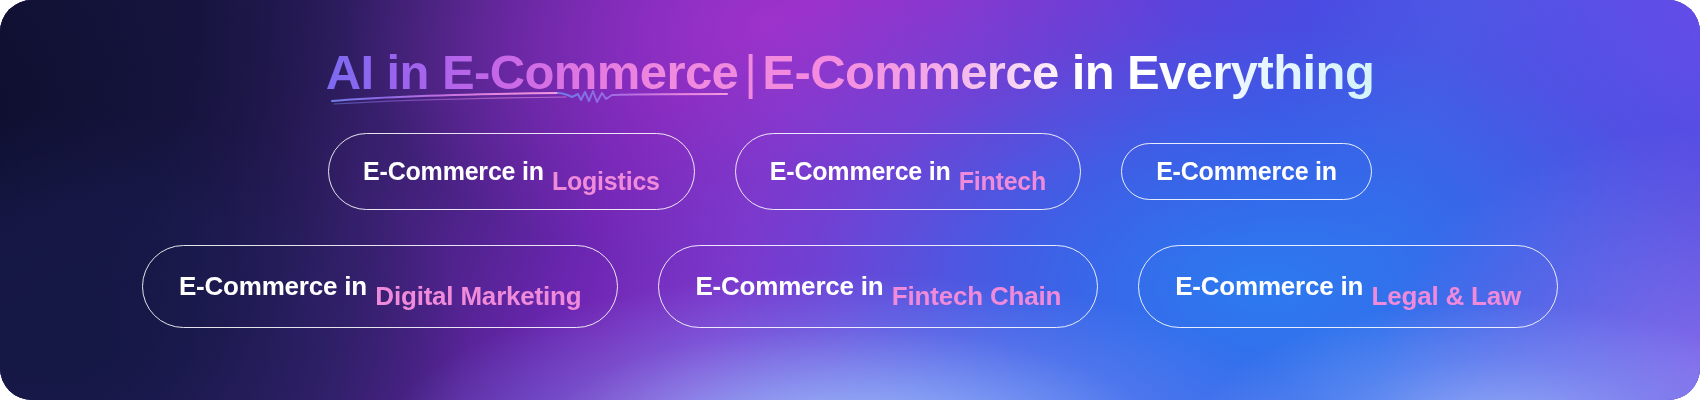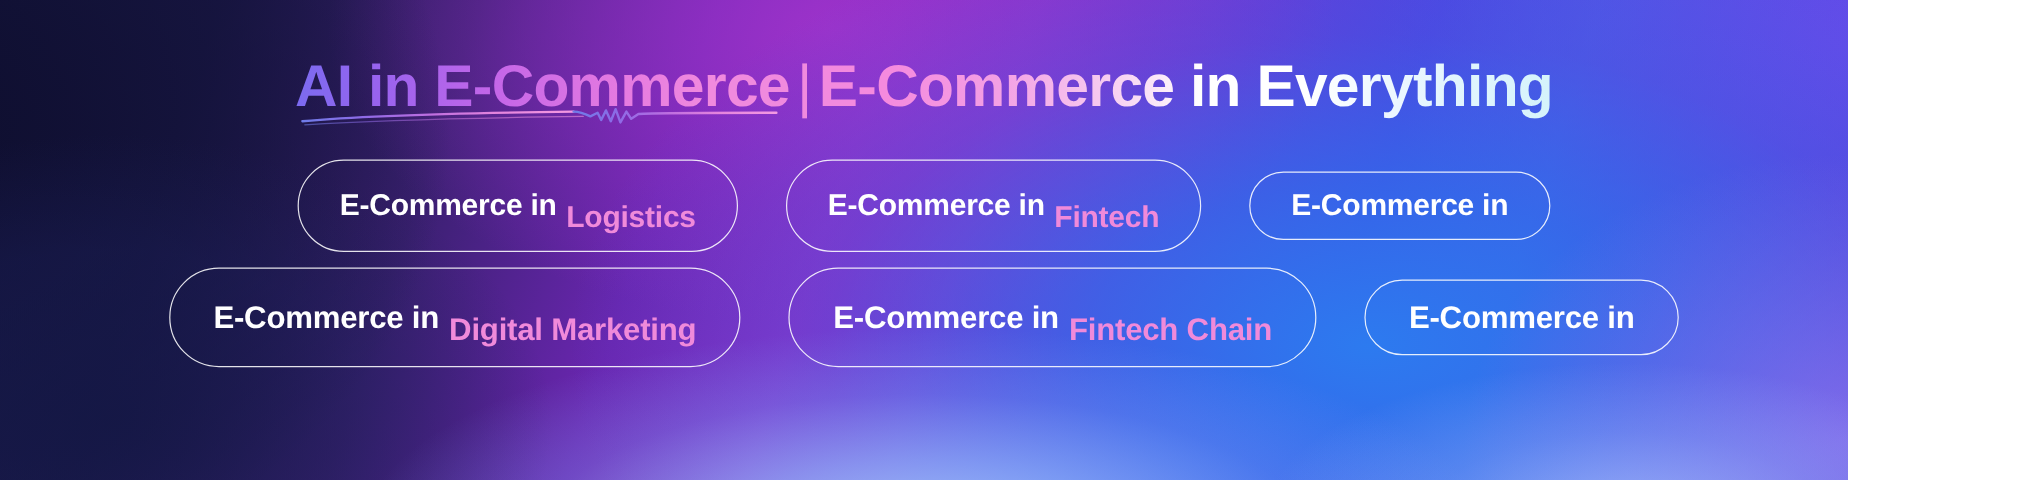--- a/index.html
+++ b/index.html
@@ -7,25 +7,26 @@
 
   html, body {
     width: 1700px;
     height: 400px;
     overflow: hidden;
     font-family: "Liberation Sans", sans-serif;
   }
 
   .banner {
     position: relative;
-    width: 1540px;
+    width: 1700px;
     height: 400px;
     overflow: hidden;
     background: #3b2a9e;
     isolation: isolate;
+    border-radius: 32px;
   }
 
   
   .bg-base {
     position:absolute; inset:0;
     background:
       linear-gradient(108deg,
         #14143a 0%,
         #1b1747 11%,
         #3a2070 24%,
@@ -168,21 +169,21 @@
     bottom: -12px;
     width: 408px;
     height: 26px;
     pointer-events:none;
   }
 
   
   .rows {
     display:flex;
     flex-direction:column;
-    gap: 13px;
+    gap: 35px;
     align-items:center;
   }
   .row {
     display:flex;
     gap: 40px;
     align-items:center;
     justify-content:center;
   }
 
   .pill {
@@ -269,18 +270,19 @@
         <div class="pill">
           <span class="lead">E-Commerce in</span>
           <span class="accent">Digital Marketing</span>
         </div>
         <div class="pill">
           <span class="lead">E-Commerce in</span>
           <span class="accent">Fintech Chain</span>
         </div>
         <div class="pill">
           <span class="lead">E-Commerce in</span>
+          <span class="accent">Legal &amp; Law</span>
         </div>
       </div>
 
     </div>
   </div>
 </div>
 
 </body></html>

